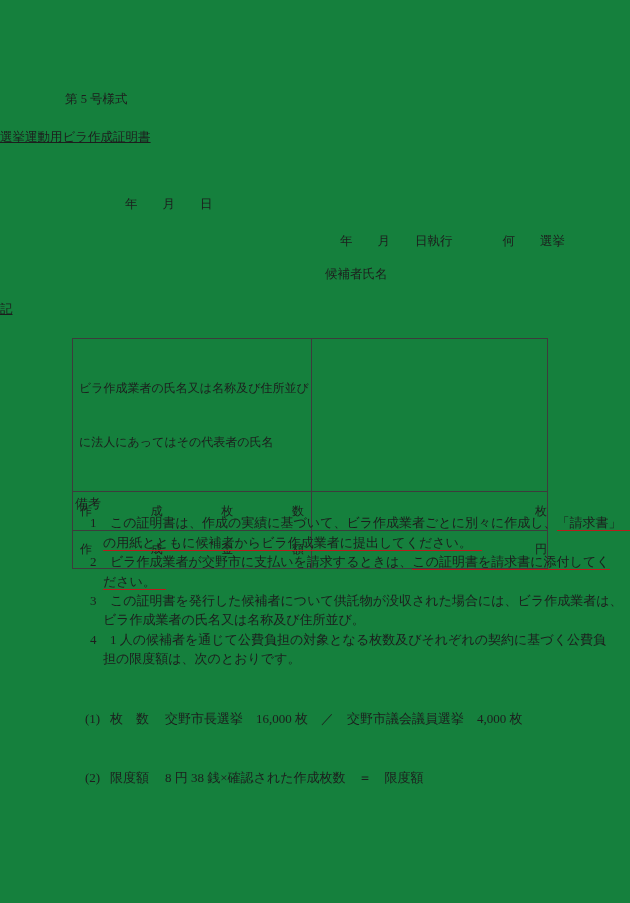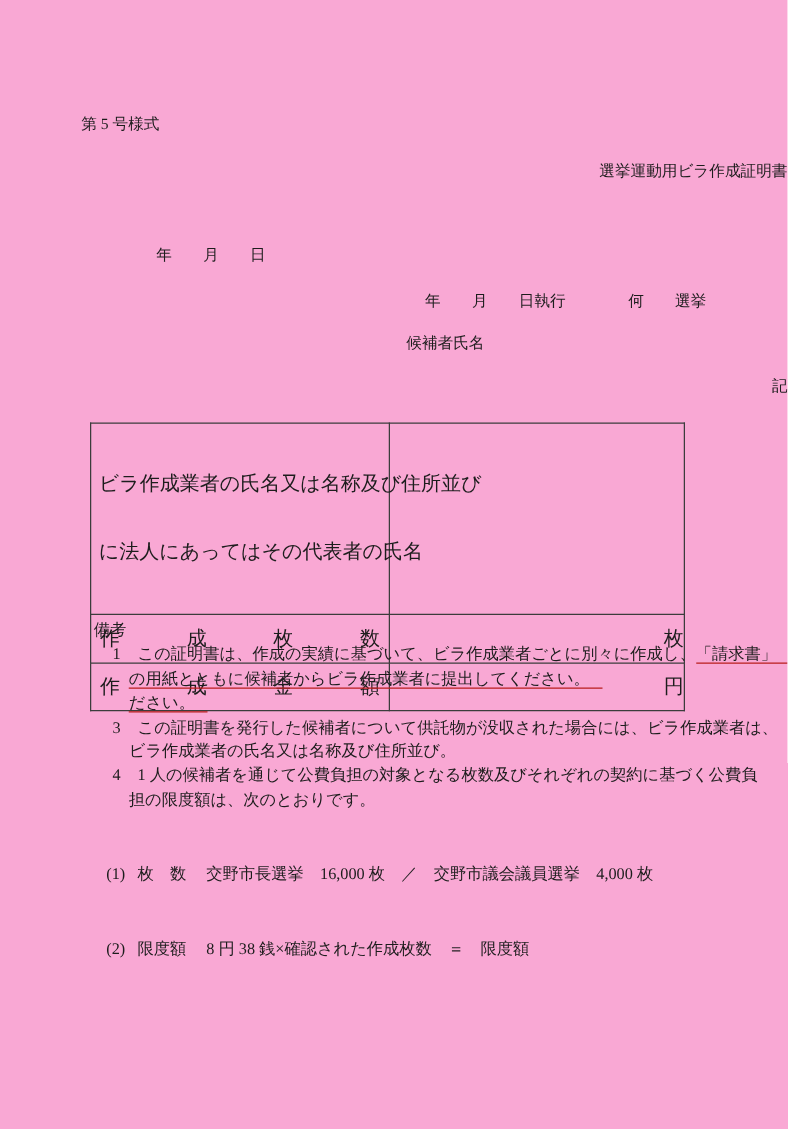--- a/index.html
+++ b/index.html
@@ -1,34 +1,34 @@
 <!DOCTYPE html>
 <html><head>
 <meta charset="utf-8">
 <style>
   html, body { margin:0; padding:0; background:#ffffff; }
   .page {
     position:relative;
     width:630px; height:903px;
-    background:#f9a8d4;
+    background:#15803d;
     color:#1d1d1d;
     font-family:"Liberation Serif","DejaVu Serif",serif;
     font-size:12.5px;
     overflow:hidden;
   }
   .abs { position:absolute; line-height:1.3; white-space:pre; }
-  .centered { left:0; right:0; text-align:right; }
+  .centered { left:0; right:0; text-align:left;text-decoration:underline; }
 
   
   table.cert {
     position:absolute; left:72px; top:338px;
     width:473px;
     border-collapse:collapse;
     table-layout:fixed;
-    font-size:16px;
+    font-size:12px;
   }
   table.cert td {
     border:1px solid #3c3c3c;
     padding:0;
     vertical-align:middle;
   }
   .label-col { width:238px; }
   .value-col { width:235px; }
   .label-cell { padding:4px 6px; line-height:18px; white-space:pre; }
   .just-cell { height:100%; }
@@ -111,20 +111,21 @@
       </td>
     </tr>
   </tbody>
     </table>
 
   <div class="notes">
     <div class="note-line">備考</div>
     <div id="notes-body">
         <div class="note-line first"><span class="note-num">1</span><span>この証明書は、作成の実績に基づいて、ビラ作成業者ごとに別々に作成し、</span><span class="u ext">「請求書」</span></div>
         <div class="note-line cont"><span class="u ext">の用紙とともに候補者からビラ作成業者に提出してください。</span></div>
+        <div class="note-line first"><span class="note-num">2</span><span>ビラ作成業者が交野市に支払いを請求するときは、</span><span class="u">この証明書を請求書に添付してく</span></div>
         <div class="note-line cont"><span class="u ext">ださい。</span></div>
         <div class="note-line first"><span class="note-num">3</span><span>この証明書を発行した候補者について供託物が没収された場合には、ビラ作成業者は、</span></div>
         <div class="note-line cont"><span>ビラ作成業者の氏名又は名称及び住所並び。</span></div>
         <div class="note-line first"><span class="note-num">4</span><span>1 人の候補者を通じて公費負担の対象となる枚数及びそれぞれの契約に基づく公費負</span></div>
         <div class="note-line cont"><span>担の限度額は、次のとおりです。</span></div>
         <div class="note-line sub"><span class="sub-label">(1)</span><span class="sub-title">枚　数</span><span>交野市長選挙　16,000 枚　／　交野市議会議員選挙　4,000 枚</span></div>
         <div class="note-line sub"><span class="sub-label">(2)</span><span class="sub-title">限度額</span><span>8 円 38 銭×確認された作成枚数　＝　限度額</span></div>
       </div>
   </div>
 

